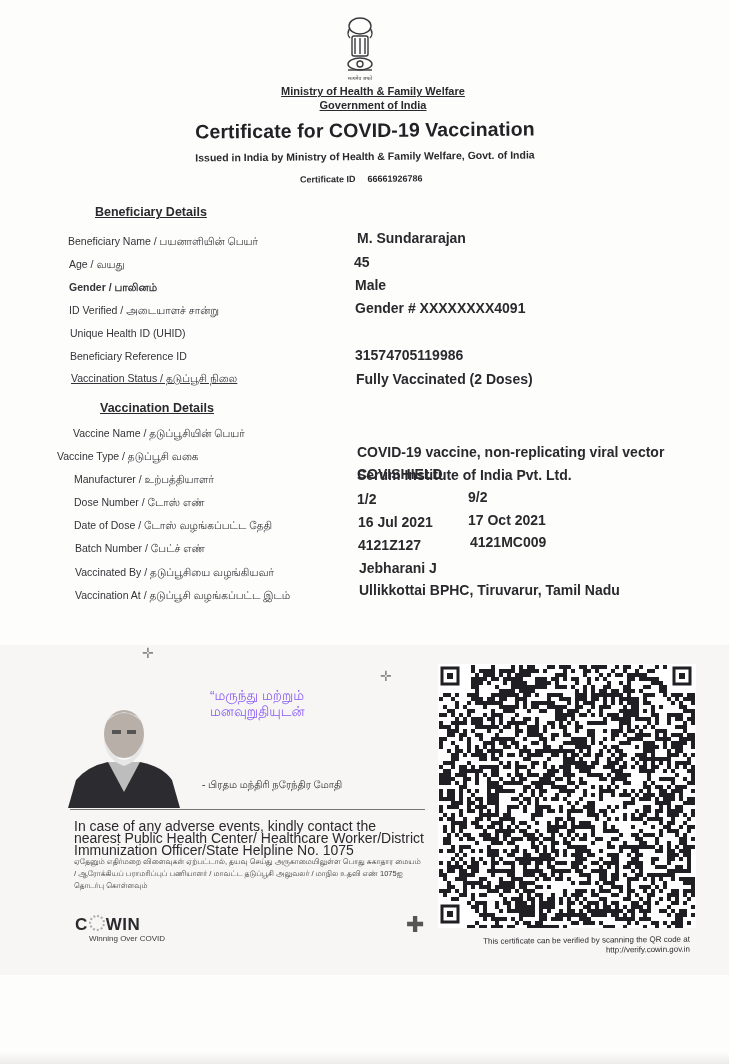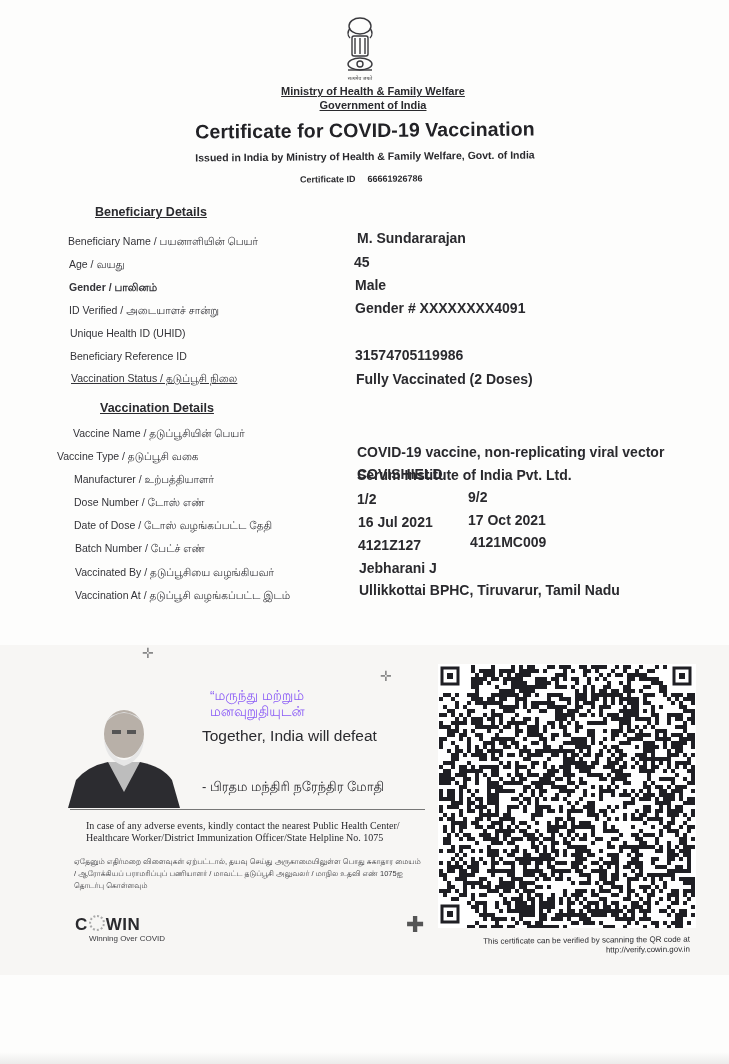--- a/index.html
+++ b/index.html
@@ -21,23 +21,23 @@
     .val { font-size: 14px; font-weight: bold; color: #2a2a2e; white-space: nowrap; }
     .bottom-panel {
       left: 0; top: 645px; width: 729px; height: 330px;
       background: #f7f6f4;
     }
     .portrait {
       left: 68px; top: 700px; width: 112px; height: 108px;
     }
     .quote-ta { left: 200px; top: 688px; font-size: 13.5px; line-height: 16px; color: #8b5cf6; margin-left: 10px; }
     .quote-en { left: 202px; top: 724px; font-size: 15.5px; line-height: 23px; color: #2a2a2e; }
-    .quote-by { left: 202px; top: 779px; font-size: 13px; color: #2a2a2e; }
+    .quote-by { left: 202px; top: 779px; font-size: 10px; color: #2a2a2e; }
     .rule { left: 70px; top: 809px; width: 355px; height: 1px; background: #777; }
-    .adv-en { left: 86px; top: 820px; width: 350px; font-size: 10px; line-height: 12px; color: #2a2a2e; font-family: Liberation Serif, serif; }
+    .adv-en { left: 74px; top: 820px; width: 350px; font-size: 14px; line-height: 12px; color: #2a2a2e; }
     .adv-ta { left: 74px; top: 856px; width: 350px; font-size: 7.5px; line-height: 12px; color: #3a3a3e; }
     .cowin { left: 75px; top: 915px; font-size: 17px; font-weight: bold; color: #2a2a2e; letter-spacing: 0.5px; }
     .cowin-sub { left: 89px; top: 934px; font-size: 8px; color: #3a3a3e; }
     .qr { left: 438px; top: 664px; width: 258px; height: 264px; }
     .verify { left: 440px; top: 936px; width: 250px; text-align: right; font-size: 8px; line-height: 10px; color: #2a2a2e; transform: rotate(-0.6deg); }
     .plus { font-size: 14px; color: #888; }
     .plus-big { left: 406px; top: 912px; font-size: 22px; font-weight: bold; color: #555; }
     .bottom-edge { left: 0; top: 1052px; width: 729px; height: 12px; background: linear-gradient(to bottom, #fdfdfc, #ecebea); }
   </style>
 </head>
@@ -131,21 +131,20 @@
     <rect x="44" y="30" width="9" height="4" fill="#555"></rect>
     <rect x="59" y="30" width="9" height="4" fill="#555"></rect>
   </svg>
 </div>
 
 <div class="abs quote-ta">
   <div>“மருந்து மற்றும்</div>
   <div>மனவுறுதியுடன்</div>
 </div>
 <div class="abs quote-en">
-  <div>Together, India will defeat</div>
 </div>
 <div class="abs quote-by">- பிரதம மந்திரி நரேந்திர மோதி</div>
 
 <div class="abs rule"></div>
 
 <div class="abs adv-en">In case of any adverse events, kindly contact the nearest Public Health Center/ Healthcare Worker/District Immunization Officer/State Helpline No. 1075</div>
 <div class="abs adv-ta">ஏதேனும் எதிர்மறை விளைவுகள் ஏற்பட்டால், தயவு செய்து அருகாமையிலுள்ள பொது சுகாதார மையம் / ஆரோக்கியப் பராமரிப்புப் பணியாளர் / மாவட்ட தடுப்பூசி அலுவலர் / மாநில உதவி எண் 1075ஐ தொடர்பு கொள்ளவும்</div>
 
 <div class="abs cowin">
   <span>C</span><span style="display:inline-block;width:12px;height:12px;border:2px dotted #aaa;border-radius:50%;vertical-align:-1px;margin:0 1px;"></span><span>WIN</span>

